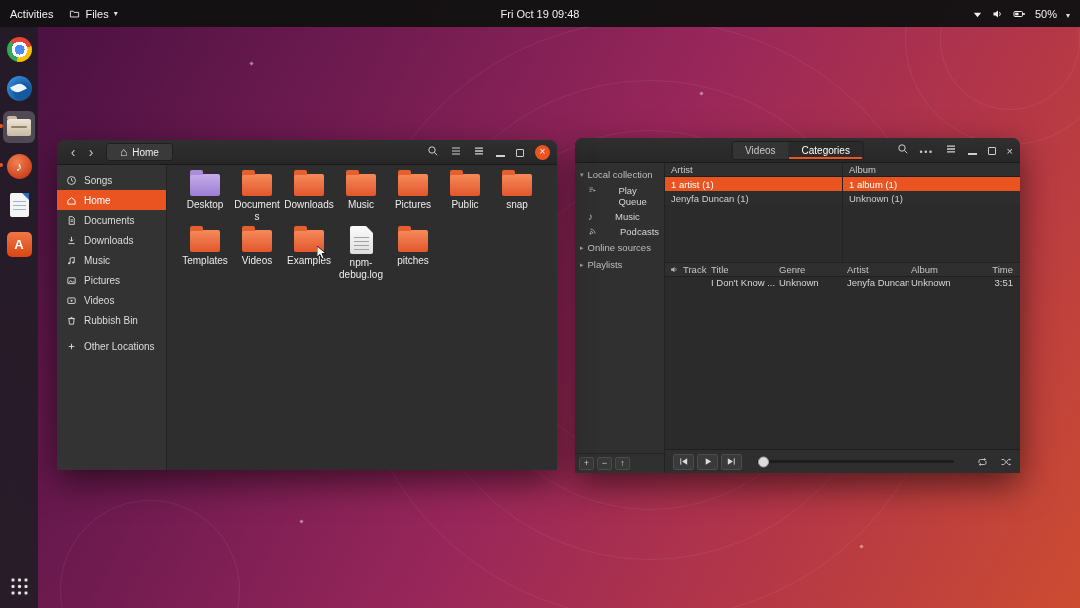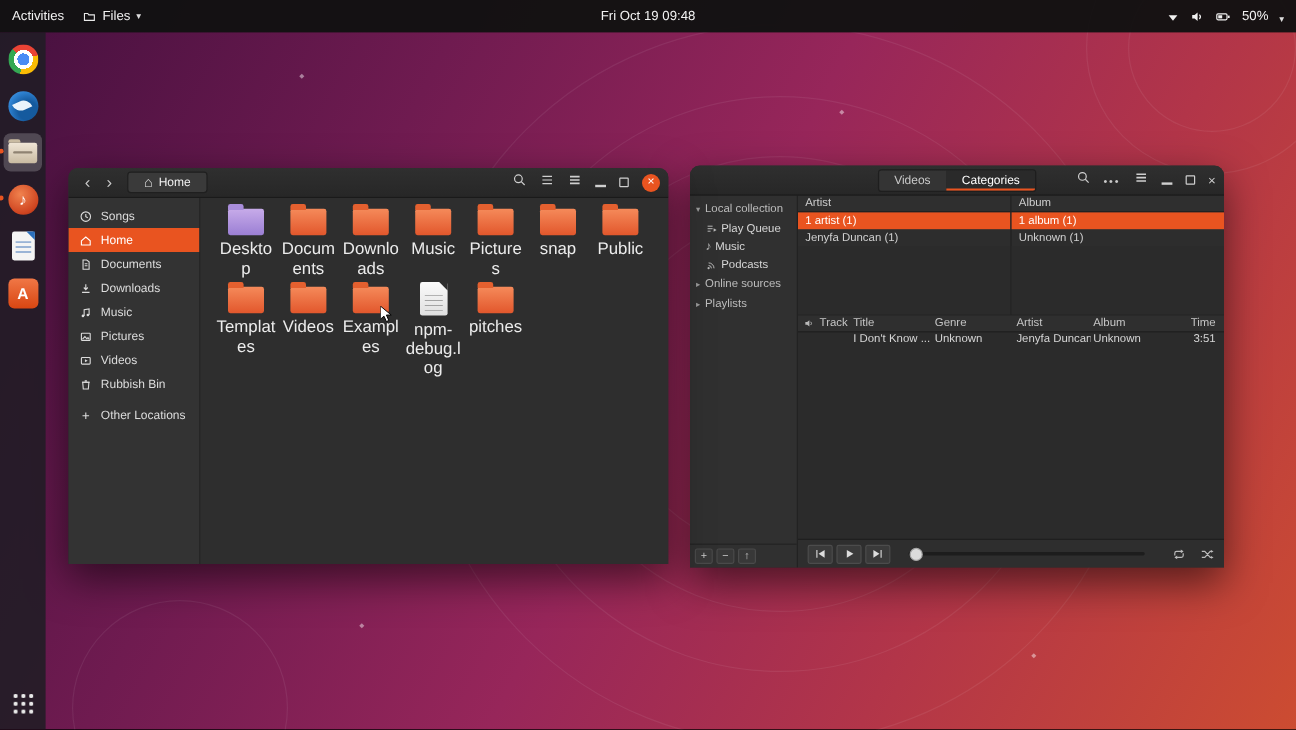--- a/index.html
+++ b/index.html
@@ -74,21 +74,21 @@
   .files-body{display:flex;height:calc(100% - 25px)}
   .files-sidebar{width:110px;background:#333;border-right:1px solid #242424;padding-top:5px;
     display:flex;flex-direction:column}
   .fsb-item{height:20px;display:flex;align-items:center;gap:7px;padding:0 9px;font-size:10px;color:#dcdcdc}
   .fsb-item.selected{background:#E95420;color:#fff}
   .fsb-item.other{margin-top:6px}
   .fsb-item svg{flex:none}
   .files-main{flex:1;padding:3px 12px}
   .fgrid{display:flex;flex-wrap:wrap}
   .fcell{width:52px;min-height:54px;display:flex;flex-direction:column;align-items:center;position:relative;margin-bottom:2px}
-  .fcell .lbl{font-size:14px;color:#ececec;text-align:center;line-height:1.15;margin-top:3px;
+  .fcell .lbl{font-size:10px;color:#ececec;text-align:center;line-height:1.15;margin-top:3px;
     word-break:break-word;max-width:50px}
   .folder{width:30px;height:22px;border-radius:2px;background:linear-gradient(180deg,#f58a5a,#e2572c);
     position:relative;margin-top:6px}
   .folder::before{content:"";position:absolute;top:-4px;left:0;width:13px;height:5px;
     border-radius:2px 2px 0 0;background:#e4602f}
   .folder.purple{background:linear-gradient(180deg,#c7abe9,#9b7fd4)}
   .folder.purple::before{background:#a98ddb}
   .fileicon{width:23px;height:28px;background:linear-gradient(#fbfbfb,#dfdfdf);border-radius:2px;
     position:relative;margin-top:2px}
   .fileicon::before{content:"";position:absolute;top:0;right:0;
@@ -104,21 +104,21 @@
   .rb-tabs{position:absolute;left:50%;transform:translateX(-50%);display:flex;
     border:1px solid #1e1e1e;border-radius:3px;overflow:hidden;height:19px}
   .rb-tab{font-size:10px;color:#c9c9c9;padding:0 13px;background:#343434;display:flex;align-items:center}
   .rb-tab.active{background:#2a2a2a;color:#fff;box-shadow:inset 0 -2px 0 #E95420}
   .g-dots::after{content:"•••";color:#c9c9c9;font-size:9px;letter-spacing:1.5px}
   .rb-body{flex:1;display:flex;min-height:0}
   .rb-sidebar{width:90px;background:#303030;border-right:1px solid #222;display:flex;
     flex-direction:column;padding-top:3px;font-size:9.5px}
   .rb-group{display:flex;align-items:center;gap:4px;padding:3px 5px;color:#bdbdbd}
   .exp{font-size:7px;color:#9a9a9a}
-  .rb-item{display:flex;align-items:flex-end;gap:3px;padding:2px 4px 2px 13px;color:#d6d6d6}
+  .rb-item{display:flex;align-items:flex-start;gap:22px;padding:2px 4px 2px 13px;color:#d6d6d6}
   .g-note::after{content:"♪";font-size:10px;color:#b9b9b9;line-height:1}
   .rb-tools{margin-top:auto;display:flex;gap:3px;padding:3px 4px;border-top:1px solid #242424}
   .rb-tool{min-width:15px;height:13px;border:1px solid #4a4a4a;background:#383838;border-radius:2px;
     color:#ccc;font-size:9px;display:flex;align-items:center;justify-content:center;line-height:1}
   .rb-content{flex:1;display:flex;flex-direction:column;min-width:0}
   .browser{height:100px;display:flex;border-bottom:1px solid #222}
   .bcol{flex:1;display:flex;flex-direction:column;min-width:0}
   .bcol + .bcol{border-left:1px solid #222}
   .bhead{height:14px;background:#2f2f2f;border-bottom:1px solid #1f1f1f;font-size:9.5px;color:#cdcdcd;
     display:flex;align-items:center;padding:0 6px}
@@ -327,25 +327,25 @@
         <div class="fcell">
             <span class="folder"></span>
             <span class="lbl">Music</span>
           </div>
         <div class="fcell">
             <span class="folder"></span>
             <span class="lbl">Pictures</span>
           </div>
         <div class="fcell">
             <span class="folder"></span>
+            <span class="lbl">Public</span>
+          </div>
+        <div class="fcell">
+            <span class="folder"></span>
             <span class="lbl">snap</span>
-          </div>
-        <div class="fcell">
-            <span class="folder"></span>
-            <span class="lbl">Public</span>
           </div>
         <div class="fcell">
             <span class="folder"></span>
             <span class="lbl">Templates</span>
           </div>
         <div class="fcell">
             <span class="folder"></span>
             <span class="lbl">Videos</span>
           </div>
         <div class="fcell">

